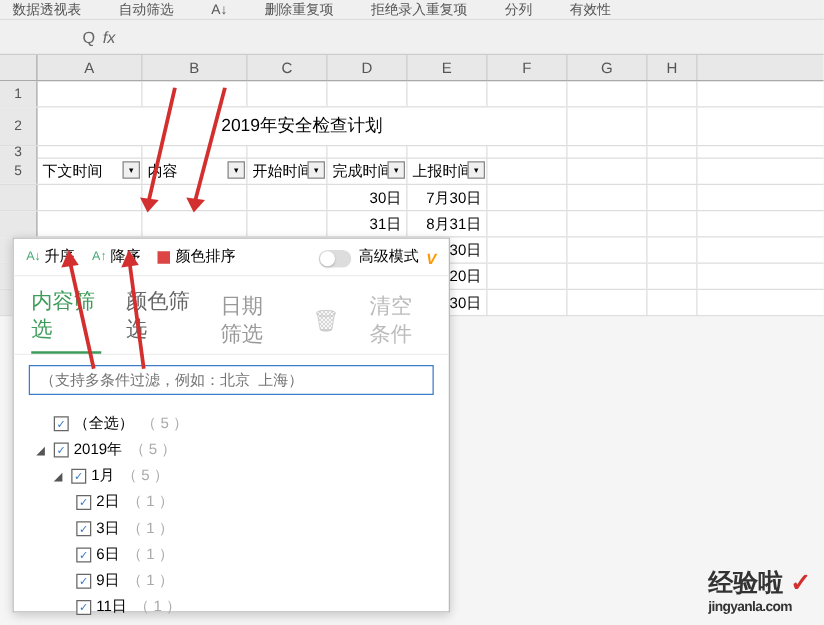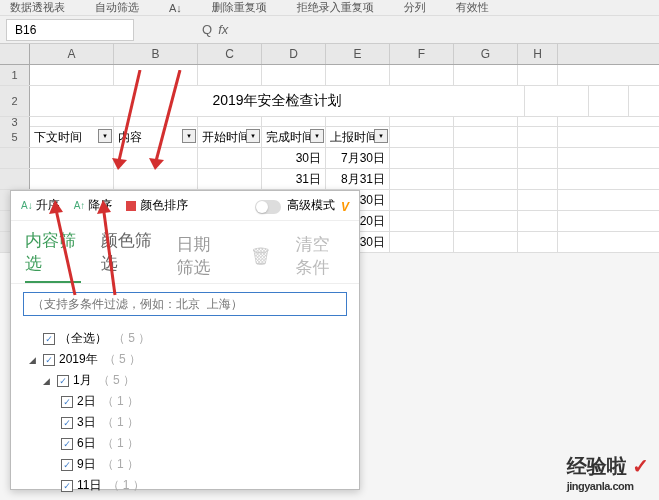--- a/index.html
+++ b/index.html
@@ -17,21 +17,21 @@
 .col-headers { display: flex; background: #e8e8e8; border-bottom: 1px solid #aaa; }
 .corner { width: 30px; height: 20px; border-right: 1px solid #aaa; background: #e8e8e8; }
 .col-h { height: 20px; border-right: 1px solid #ccc; display: flex; align-items: center; justify-content: center; font-size: 12px; color: #555; }
 .col-A { width: 84px; } .col-B { width: 84px; } .col-C { width: 64px; } .col-D { width: 64px; } .col-E { width: 64px; } .col-F { width: 64px; } .col-G { width: 64px; } .col-H { width: 40px; }
 
 .row { display: flex; border-bottom: 1px solid #ddd; }
 .row-h { width: 30px; background: #e8e8e8; border-right: 1px solid #aaa; display: flex; align-items: center; justify-content: center; font-size: 11px; color: #555; }
 .cell { border-right: 1px solid #ddd; height: 20px; display: flex; align-items: center; font-size: 12px; padding: 0 4px; position: relative; overflow: hidden; white-space: nowrap; }
 .cell.c-A { width: 84px; } .cell.c-B { width: 84px; } .cell.c-C { width: 64px; } .cell.c-D { width: 64px; } .cell.c-E { width: 64px; } .cell.c-F { width: 64px; } .cell.c-G { width: 64px; } .cell.c-H { width: 40px; }
 .row-tall .cell, .row-tall .row-h { height: 30px; }
-.merged-title { width: 495px; justify-content: center; font-size: 14px; }
+.merged-title { width: 424px; justify-content: center; font-size: 14px; }
 .filter-btn { position: absolute; right: 1px; top: 2px; width: 14px; height: 14px; border: 1px solid #888; background: #f0f0f0; display: flex; align-items: center; justify-content: center; font-size: 7px; }
 .hdr-cell { }
 
 .filter-panel { position: absolute; left: 10px; top: 190px; width: 350px; height: 300px; background: #fff; border: 1px solid #bbb; box-shadow: 0 2px 8px rgba(0,0,0,0.2); z-index: 100; }
 .fp-top { display: flex; align-items: center; gap: 14px; padding: 6px 10px; border-bottom: 1px solid #eee; font-size: 12px; }
 .sort-btn { display: flex; align-items: center; gap: 3px; cursor: pointer; }
 .sort-icon { font-size: 10px; color: #4a7; }
 .color-sort { display: flex; align-items: center; gap: 4px; }
 .color-sw { width: 10px; height: 10px; }
 .adv-toggle { margin-left: auto; display: flex; align-items: flex-end; gap: 6px; }
@@ -75,21 +75,20 @@
   <span class="toolbar-item">数据透视表</span>
   <span class="toolbar-item">自动筛选</span>
   <span class="toolbar-item">A↓</span>
   <span class="toolbar-item">删除重复项</span>
   <span class="toolbar-item">拒绝录入重复项</span>
   <span class="toolbar-item">分列</span>
   <span class="toolbar-item">有效性</span>
 </div>
 
 <div class="name-fx-bar">
-  <div class="name-box">B16</div>
   <div class="fx-area">
     <span class="fx-icon">Q</span>
     <span class="fx-icon" style="font-style:italic;">fx</span>
   </div>
 </div>
 
 <div class="grid-area">
   <div class="col-headers">
     <div class="corner"></div>
     <div class="col-h col-A">A</div>

